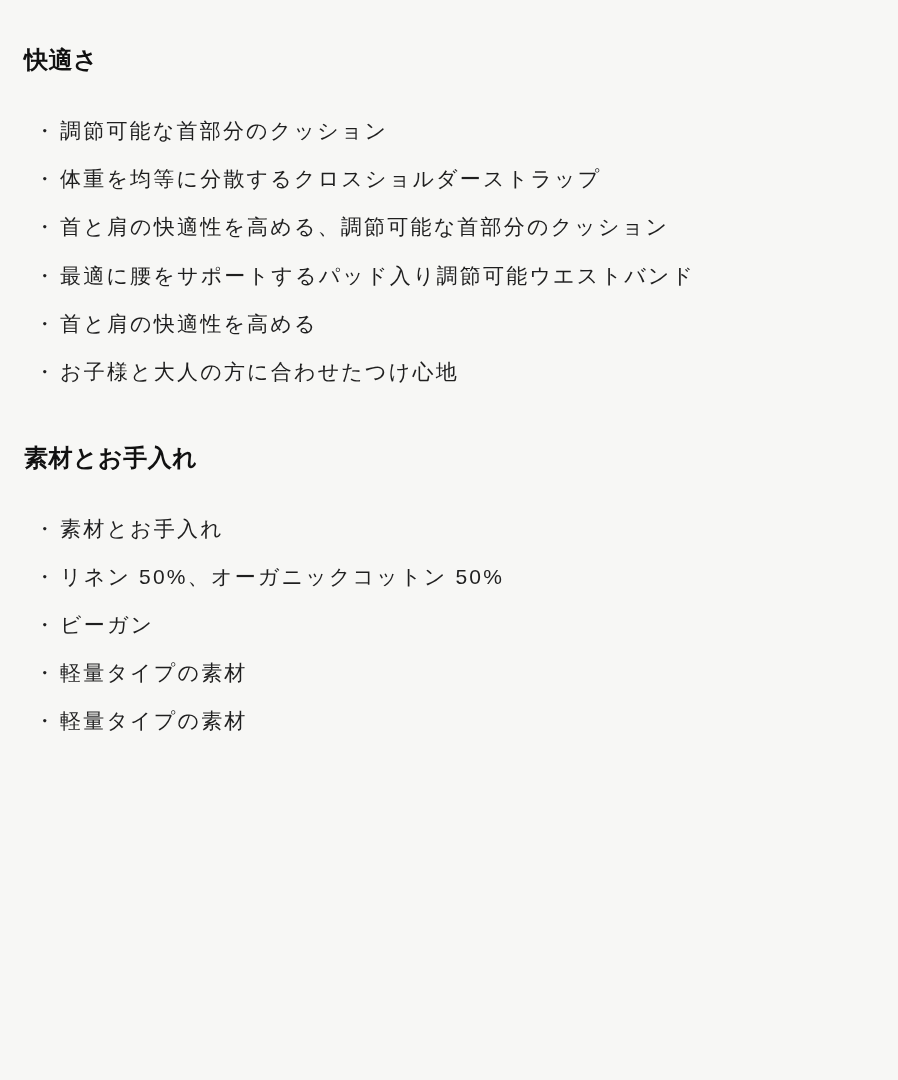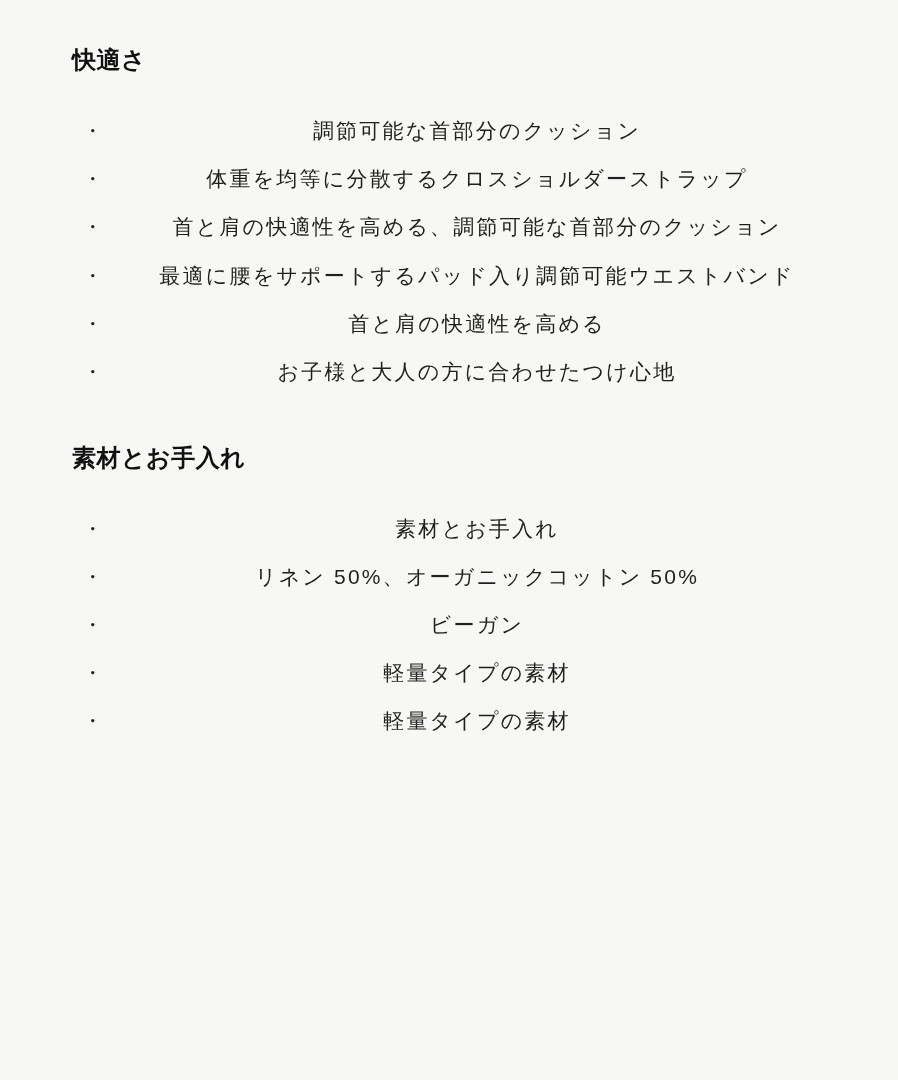--- a/index.html
+++ b/index.html
@@ -11,21 +11,21 @@
     min-height: 1080px;
     background: #f7f7f5;
     font-family: "Liberation Sans", "DejaVu Sans", sans-serif;
     color: #1c1c1c;
     -webkit-font-smoothing: antialiased;
   }
   .page {
     box-sizing: border-box;
     width: 898px;
     min-height: 1080px;
-    padding: 44px 52px 24px 72px;
+    padding: 44px 52px 24px 24px;
   }
   .section {
     margin: 0 0 0 0;
   }
   .section + .section {
     margin-top: 52px;
   }
   .section-title {
     font-size: 24px;
     font-weight: bold;
@@ -55,21 +55,20 @@
     position: absolute;
     left: 10px;
     top: 0;
     font-size: 21px;
     line-height: 1.72;
     letter-spacing: 0;
     color: #1f1f1f;
   }
   .bullet-text {
     display: block;
-    text-align: center;
   }
 </style>
 </head>
 <body>
 
 <div class="page">
 
   <section class="section">
     <h2 class="section-title">快適さ</h2>
     <ul class="bullet-list">

